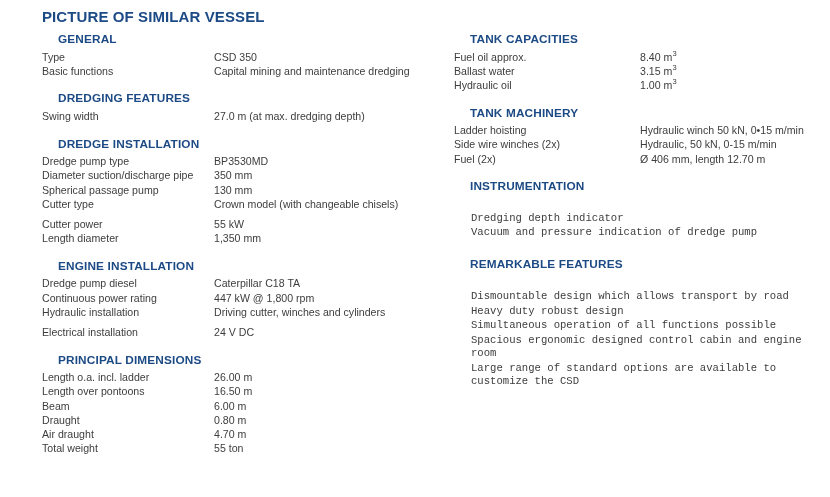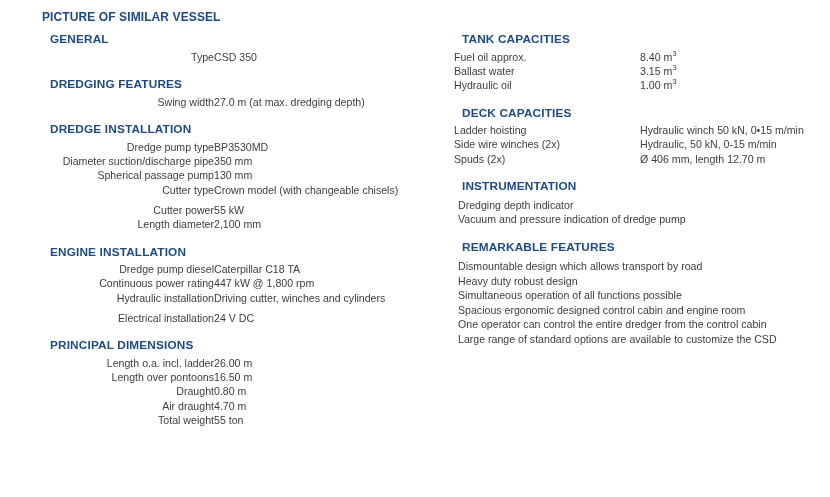--- a/index.html
+++ b/index.html
@@ -29,68 +29,68 @@
   .col-left {
     width: 408px;
     flex: 0 0 408px;
   }
   .col-right {
     width: 372px;
     flex: 0 0 372px;
     padding-left: 4px;
   }
   .caption {
-    font-size: 12px;
+    font-size: 15px;
     font-weight: bold;
     color: #1c4a85;
     letter-spacing: 0.1px;
     margin: 0 0 8px 0;
     line-height: 14px;
   }
   .section {
     margin-bottom: 13px;
   }
   .section-title {
     font-size: 11.8px;
     font-weight: bold;
     color: #1c4a85;
     letter-spacing: 0.15px;
-    margin: 0 0 3px 8px;
+    margin: 0 0 3px 16px;
     line-height: 15px;
   }
   .spec-table {
     width: 100%;
     border-collapse: collapse;
   }
   .spec-table td {
     font-size: 10.6px;
     line-height: 13.2px;
     color: #3d3d3d;
     vertical-align: top;
     padding: 0.5px 0;
   }
   .col-left .spec-table td.label {
     width: 172px;
-    text-align: right;
   }
   .col-left .spec-table td.value {
     width: 236px;
   }
   .col-right .spec-table td.label {
     width: 186px;
     margin-top: 14px;
   }
   .col-right .spec-table td.value {
     width: 186px;
     margin-left: 39px;
   }
   .bullets {
-    margin: 4px;
+    margin: 17px;
     padding: 0;
     list-style: none;
+    font-family: Liberation Mono, monospace;
   }
   .bullets li {
     font-size: 10.6px;
     line-height: 13.6px;
     color: #3d3d3d;
     padding: 0.5px 0;
   }
   sup.unit {
     font-size: 7.5px;
     vertical-align: super;
@@ -109,20 +109,24 @@
   <div class="columns">
     <div class="col-left">
       <div class="section">
         <div class="section-title">GENERAL</div>
         <table class="spec-table">
           <tbody>
               <tr>
             <td class="label">Type</td>
             <td class="value">CSD 350</td>
           </tr>
+          <tr>
+            <td class="label">Basic functions</td>
+            <td class="value">Capital mining and maintenance dredging</td>
+          </tr>
         </tbody>
           </table>
       </div>
 
       <div class="section">
         <div class="section-title">DREDGING FEATURES</div>
         <table class="spec-table">
           <tbody>
           <tr>
             <td class="label">Swing width</td>
@@ -156,21 +160,21 @@
             <td colspan="2">
                   <div class="gap-sm"></div>
                 </td>
           </tr>
           <tr>
             <td class="label">Cutter power</td>
             <td class="value">55 kW</td>
           </tr>
           <tr>
             <td class="label">Length diameter</td>
-            <td class="value">2,100 mm</td>
+            <td class="value">1,350 mm</td>
           </tr>
         </tbody>
           </table>
       </div>
 
       <div class="section">
         <div class="section-title">ENGINE INSTALLATION</div>
         <table class="spec-table">
           <tbody>
               <tr>
@@ -204,20 +208,24 @@
           <tbody>
               <tr>
             <td class="label">Length o.a. incl. ladder</td>
             <td class="value">26.00 m</td>
           </tr>
           <tr>
             <td class="label">Length over pontoons</td>
             <td class="value">16.50 m</td>
           </tr>
           <tr>
+            <td class="label">Beam</td>
+            <td class="value">6.00 m</td>
+          </tr>
+          <tr>
             <td class="label">Draught</td>
             <td class="value">0.80 m</td>
           </tr>
           <tr>
             <td class="label">Air draught</td>
             <td class="value">4.70 m</td>
           </tr>
           <tr>
             <td class="label">Total weight</td>
             <td class="value">55 ton</td>
@@ -242,33 +250,33 @@
           </tr>
           <tr>
             <td class="label">Hydraulic oil</td>
             <td class="value"><span>1.00 m</span><sup class="unit">3</sup></td>
           </tr>
         </tbody>
           </table>
       </div>
 
       <div class="section">
-        <div class="section-title">DECK CAPACITIES</div>
+        <div class="section-title">TANK MACHINERY</div>
         <table class="spec-table">
           <tbody>
               <tr>
             <td class="label">Ladder hoisting</td>
             <td class="value">Hydraulic winch 50 kN, 0•15 m/min</td>
           </tr>
           <tr>
             <td class="label">Side wire winches (2x)</td>
             <td class="value">Hydraulic, 50 kN, 0-15 m/min</td>
           </tr>
           <tr>
-            <td class="label">Spuds (2x)</td>
+            <td class="label">Fuel (2x)</td>
             <td class="value">Ø 406 mm, length 12.70 m</td>
           </tr>
         </tbody>
           </table>
       </div>
 
       <div class="section">
         <div class="section-title">INSTRUMENTATION</div>
         <ul class="bullets">
           <li>Dredging depth indicator</li>
@@ -276,19 +284,18 @@
         </ul>
       </div>
 
       <div class="section">
         <div class="section-title">REMARKABLE FEATURES</div>
         <ul class="bullets">
           <li>Dismountable design which allows transport by road</li>
           <li>Heavy duty robust design</li>
           <li>Simultaneous operation of all functions possible</li>
           <li>Spacious ergonomic designed control cabin and engine room</li>
-          <li>One operator can control the entire dredger from the control cabin</li>
           <li>Large range of standard options are available to customize the CSD</li>
         </ul>
       </div>
     </div>
   </div>
 </div>
 
 </body></html>

